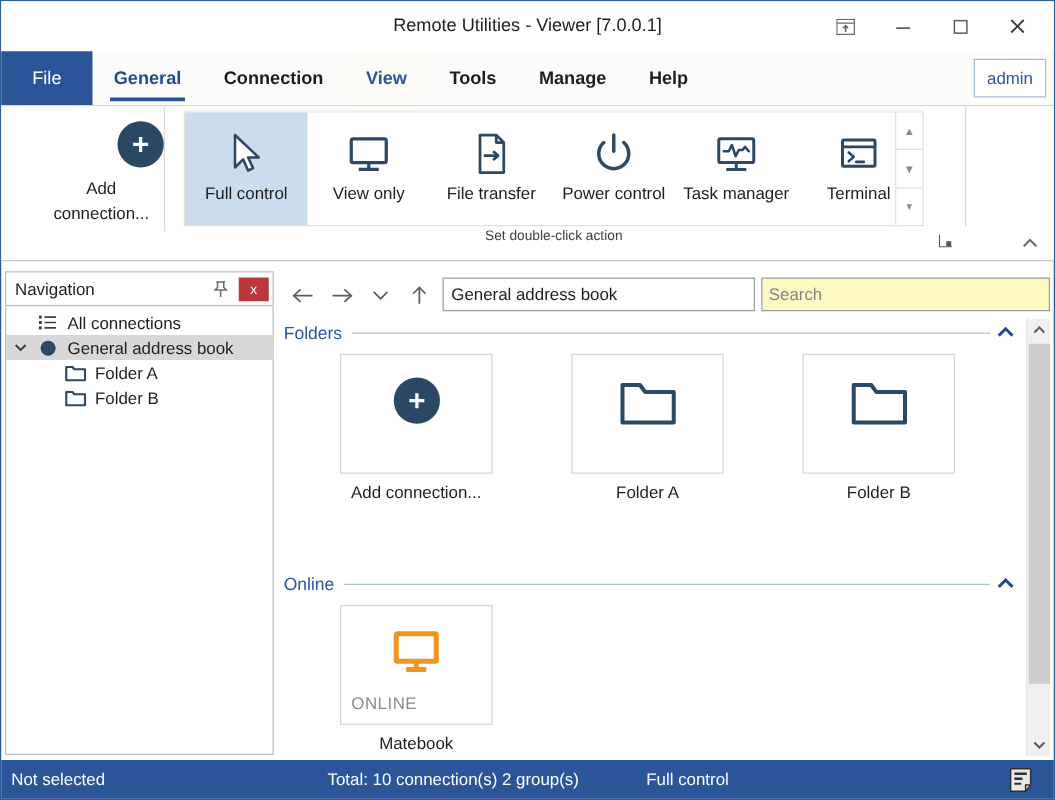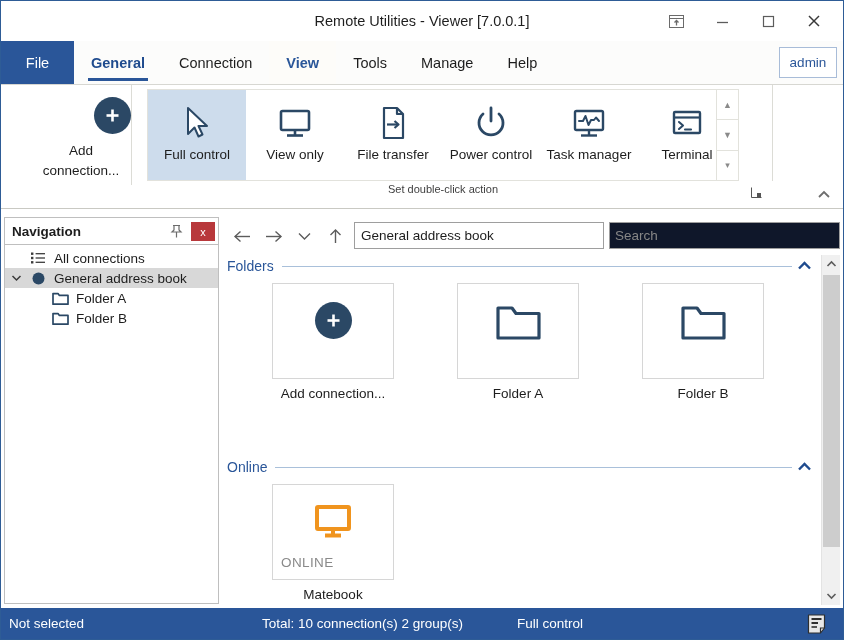--- a/index.html
+++ b/index.html
@@ -44,20 +44,21 @@
     position: absolute; left: 0; top: 0; width: 73px; height: 43px;
     background: #2a5699; color: #ffffff;
     display: flex; align-items: center; justify-content: center;
     font-size: 14.5px; cursor: default;
   }
   .tabs { position: absolute; left: 73px; top: 0; height: 43px; display: flex; align-items: stretch; }
   .tab {
     padding: 0 17px; height: 43px; display: flex; align-items: center;
     font-size: 14.5px; color: #1d1d1d; position: relative; cursor: default;
     white-space: nowrap;
+    font-weight: bold;
   }
   .tab.active { color: #1f4b8e; font-weight: bold; text-align: right; }
   .tab.active::after {
     content: ""; position: absolute; left: 14px; right: 14px; bottom: 3px;
     height: 3px; background: #2a5699;
   }
   .tab.hover { color: #2a5699; font-weight: bold; background: #fdfcf9; }
   .user-chip {
     position: absolute; right: 6px; top: 6px; width: 58px; height: 31px;
     border: 1px solid #a8bcd8; background: #ffffff;
@@ -123,21 +124,21 @@
   .ribbon-vdiv { position: absolute; left: 771px; top: 84px; width: 1px; height: 96px; background: #dcdcd6; }
 
   
   .navpane {
     position: absolute; left: 3px; top: 216px; width: 215px; height: 388px;
   }
   .nav-header {
     width: 215px; height: 28px; border: 1px solid #bfbfbf; background: #ffffff;
     display: flex; align-items: center; position: relative;
   }
-  .nav-title { font-size: 13.5px; color: #1d1d1d; padding-left: 7px; font-weight: bold; }
+  .nav-title { font-size: 13.5px; color: #1d1d1d; padding-left: 7px; }
   .nav-pin { position: absolute; right: 32px; top: 4px; width: 19px; height: 19px;
     display: flex; align-items: center; justify-content: center; cursor: default; }
   .nav-close {
     position: absolute; right: 3px; top: 4px; width: 24px; height: 19px;
     background: #b8383b; color: #fff; font-size: 11px;
     display: flex; align-items: center; justify-content: center; cursor: default;
   }
   .nav-tree {
     width: 215px; height: 359px; border: 1px solid #bfbfbf; border-top: none;
     background: #ffffff; padding-top: 3px;
@@ -157,21 +158,21 @@
     color: #5c5c5c; cursor: default;
   }
   .addrbox {
     position: absolute; left: 353px; top: 221px; width: 250px; height: 27px;
     border: 1px solid #9e9e9e; background: #fff;
     display: flex; align-items: center; padding-left: 6px;
     font-size: 13.5px; color: #1d1d1d;
   }
   .searchbox {
     position: absolute; left: 608px; top: 221px; width: 231px; height: 27px;
-    border: 1px solid #9e9e9e; background: #0f172a;
+    border: 1px solid #9e9e9e; background: #fef9c3;
     display: flex; align-items: center; padding-left: 5px;
     font-size: 13.5px; color: #868686;
   }
 
   
   .content {
     position: absolute; left: 226px; top: 254px; width: 592px; height: 350px;
     background: #ffffff; overflow: hidden;
   }
   .sec-head { display: flex; align-items: center; height: 22px; padding-right: 3px; }

